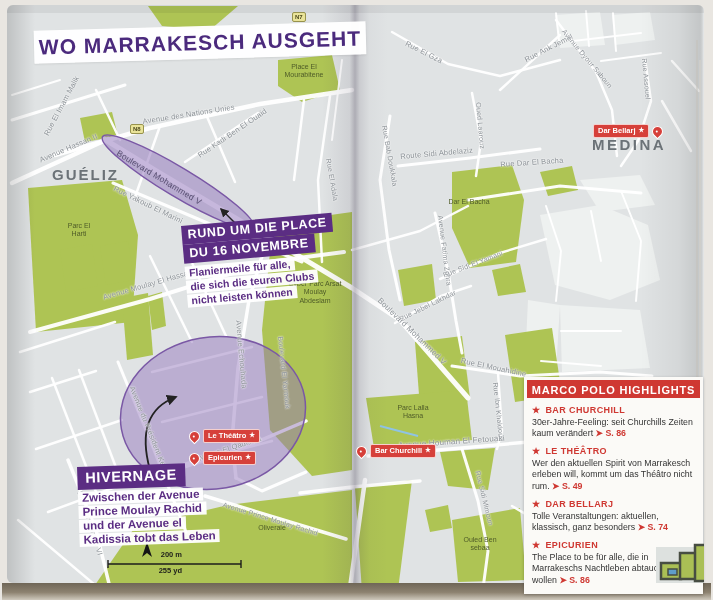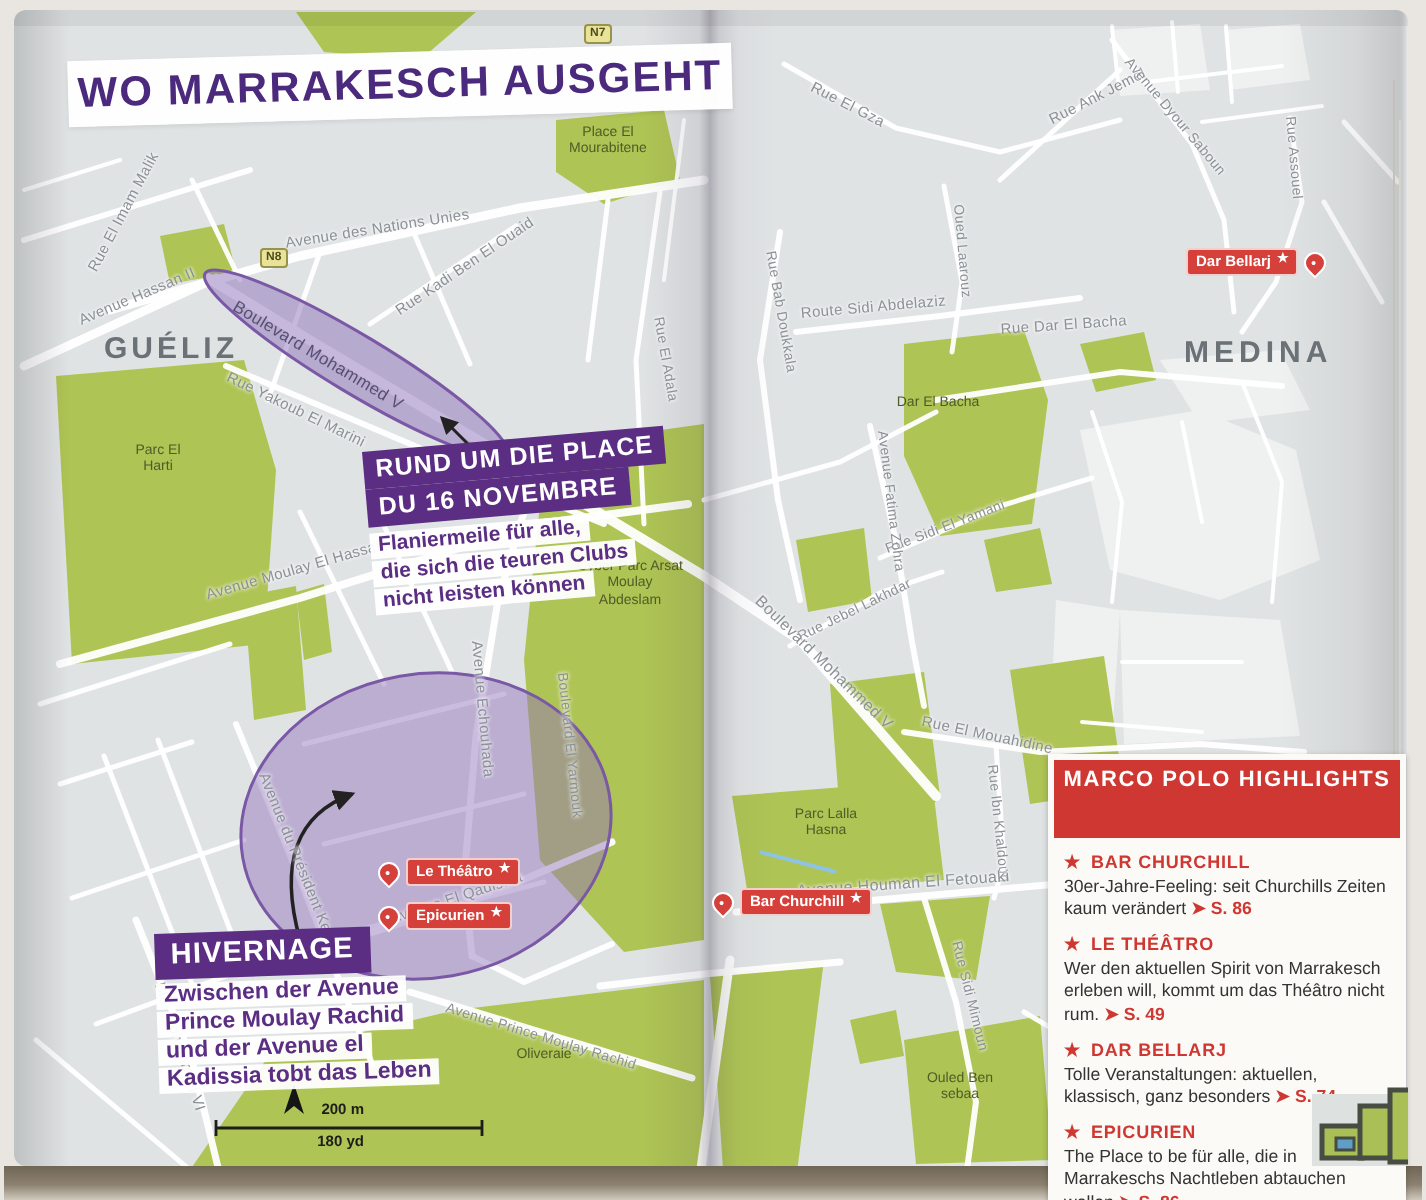--- a/index.html
+++ b/index.html
@@ -27,21 +27,21 @@
   .co{position:absolute;transform-origin:0 0;}
   .co-box{display:table;background:#5b2d83;color:#fff;font-weight:bold;letter-spacing:.6px;
           padding:2px 6px 3px;font-size:12.5px;white-space:nowrap;}
   .co-line{display:table;background:rgba(255,255,255,.95);color:#5b2d83;font-weight:bold;
            font-size:10.5px;padding:0 4px 1px;white-space:nowrap;margin-top:1px;}
   .co-hiv .co-box{font-size:14.5px;padding:3px 8px 4px;}
   .co-hiv .co-line{font-size:11.5px;}
   .hl{position:absolute;left:524px;top:377px;width:173px;background:#fbfaf7;
       box-shadow:0 1px 3px rgba(0,0,0,.25);padding:3px 3px 6px;z-index:4;}
   .hl-header{background:#cf3832;color:#fff;font-weight:bold;font-size:11px;letter-spacing:.8px;
-             text-align:center;padding:4px 2px 23px;}
+             text-align:center;padding:4px 2px 2px;}
   .hl-body{padding:7px 5px 0;}
   .hl-entry{margin-bottom:7px;}
   .hl-title{color:#cf3832;font-weight:bold;font-size:9px;letter-spacing:.4px;display:flex;gap:5px;align-items:baseline;}
   .hl-star{font-size:9px;line-height:1;}
   .hl-text{font-size:8.8px;color:#333;line-height:1.3;margin-top:1.5px;}
   .hl-ref{color:#cf3832;font-weight:bold;white-space:nowrap;}
   .scale-t{position:absolute;font-size:7.5px;color:#1d1d1b;font-weight:bold;width:70px;text-align:right;z-index:3;}
   .inset{position:absolute;left:656px;top:543px;width:48px;height:40px;z-index:5;}
 </style>
 </head>
@@ -215,21 +215,21 @@
 
     <rect x="2" y="583" width="709" height="17" fill="url(#botG)"></rect>
   </svg>
 
   <div class="banner">WO MARRAKESCH AUSGEHT</div>
 
   <div class="badge" style="left:292px;top:12px">N7</div>
   <div class="badge" style="left:130px;top:124px">N8</div>
 
   <div class="district" style="left:52px;top:166px;letter-spacing:2px">GUÉLIZ</div>
-  <div class="district" style="left:592px;top:168px">MEDINA</div>
+  <div class="district" style="left:592px;top:136px">MEDINA</div>
 
   <div class="street" style="left:42px;top:133px;transform:rotate(-62deg)">Rue El Imam Malik</div>
   <div class="street" style="left:142px;top:117px;transform:rotate(-9deg)">Avenue des Nations Unies</div>
   <div class="street" style="left:38px;top:156px;transform:rotate(-23deg)">Avenue Hassan II</div>
   <div class="street" style="left:196px;top:152px;transform:rotate(-34deg)">Rue Kadi Ben El Ouaid</div>
   <div class="street" style="left:116px;top:184px;transform:rotate(26deg)">Rue Yakoub El Marini</div>
   <div class="street" style="left:120px;top:148px;transform:rotate(31deg);font-size:8.5px;color:#584e72;text-shadow:none">Boulevard Mohammed V</div>
   <div class="street" style="left:102px;top:293px;transform:rotate(-16deg)">Avenue Moulay El Hassan</div>
   <div class="street" style="left:243px;top:320px;transform:rotate(85deg)">Avenue Echouhada</div>
   <div class="street" style="left:284px;top:336px;transform:rotate(84deg);font-size:7px">Boulevard El Yarmouk</div>
@@ -306,21 +306,21 @@
     <div class="co-box">HIVERNAGE</div>
     <div style="margin-top:2px">
       <div class="co-line">Zwischen der Avenue</div>
       <div class="co-line">Prince Moulay Rachid</div>
       <div class="co-line">und der Avenue el</div>
       <div class="co-line">Kadissia tobt das Leben</div>
     </div>
   </div>
 
   <div class="scale-t" style="left:112px;top:550px">200 m</div>
-  <div class="scale-t" style="left:112px;top:566px">180 yd</div>
+  <div class="scale-t" style="left:112px;top:566px">255 yd</div>
 
   <div class="hl">
     <div class="hl-header">MARCO POLO HIGHLIGHTS</div>
     <div class="hl-body">
       <div class="hl-entry">
         <div class="hl-title">
           <span class="hl-star">★</span>
           <span>BAR CHURCHILL</span>
         </div>
         <div class="hl-text">

